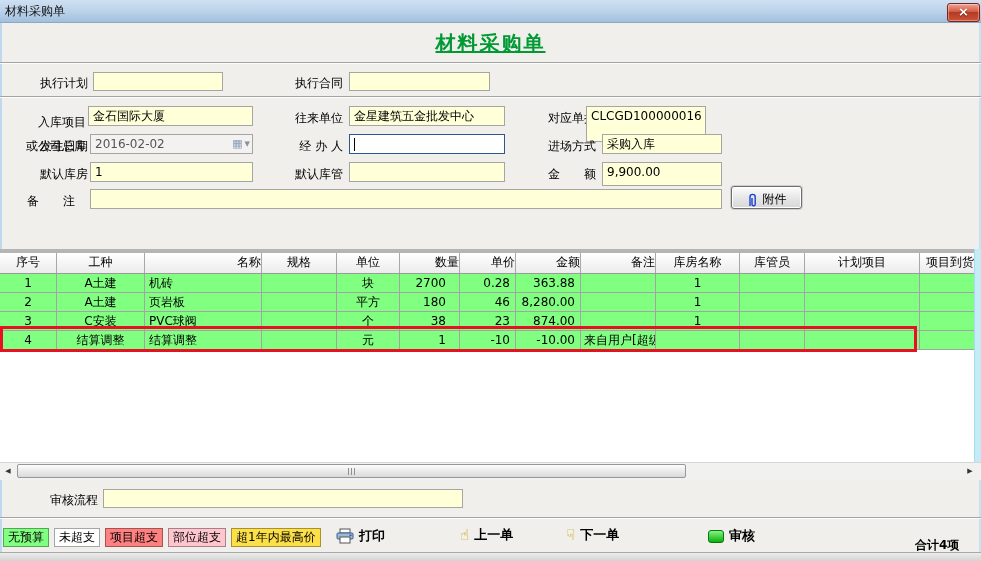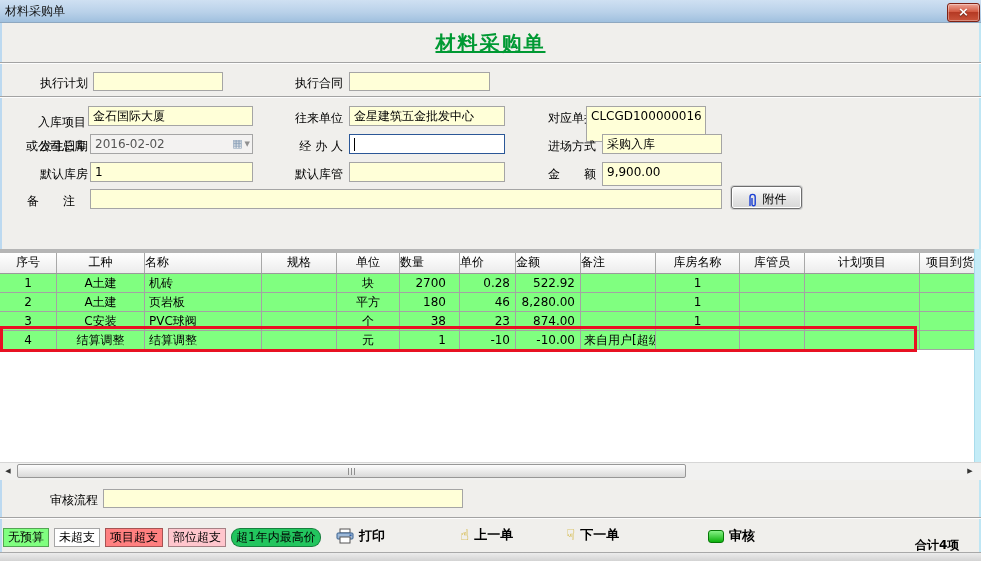--- a/index.html
+++ b/index.html
@@ -54,21 +54,21 @@
   .c3{width:75px;text-align:center;}
   .c4{width:63px;text-align:center;}
   .c5{width:60px;text-align:right;padding-right:13px;}
   .c6{width:56px;text-align:right;padding-right:5px;}
   .c7{width:65px;text-align:right;padding-right:5px;}
   .c8{width:75px;text-align:left;padding-left:3px;}
   .c9{width:84px;text-align:center;}
   .c10{width:65px;text-align:center;}
   .c11{width:115px;}
   .c12{width:61px;}
-  .hcell.c2,.hcell.c5,.hcell.c6,.hcell.c7,.hcell.c8{text-align:left;padding:0;}
+  .hcell.c2,.hcell.c5,.hcell.c6,.hcell.c7,.hcell.c8{text-align:right;padding:0;}
   .redbox{position:absolute;left:0;top:77px;width:917px;height:26px;box-sizing:border-box;
           border:3px solid var(--highlight-red,#e81123);pointer-events:none;}
   .vstrip{position:absolute;left:974px;top:249px;width:6px;height:230px;background:#c4ecf7;border-left:1px solid #a9dcec;}
   
   .hscroll{position:absolute;left:0;top:462px;width:981px;height:17px;background:#f1f1f0;border-top:1px solid #d6d6d6;}
   .hs-arrow{position:absolute;top:2px;width:14px;height:13px;text-align:center;line-height:13px;
             font-size:7px;color:#333;cursor:pointer;}
   .hs-thumb{position:absolute;left:17px;top:1px;width:669px;height:14px;box-sizing:border-box;
             background:linear-gradient(180deg,#fdfdfd,#d9d9d9);border:1px solid #979797;border-radius:2px;cursor:pointer;}
   .hs-grip{position:absolute;left:50%;top:3px;width:9px;height:7px;margin-left:-4px;
@@ -166,21 +166,21 @@
       </div>
     <div class="tbody">
         <div class="trow">
           <div class="tcell c0">1</div>
           <div class="tcell c1">A土建</div>
           <div class="tcell c2">机砖</div>
           <div class="tcell c3"></div>
           <div class="tcell c4">块</div>
           <div class="tcell c5">2700</div>
           <div class="tcell c6">0.28</div>
-          <div class="tcell c7">522.92</div>
+          <div class="tcell c7">363.88</div>
           <div class="tcell c8"></div>
           <div class="tcell c9">1</div>
           <div class="tcell c10"></div>
           <div class="tcell c11"></div>
           <div class="tcell c12"></div>
         </div>
         <div class="trow">
           <div class="tcell c0">2</div>
           <div class="tcell c1">A土建</div>
           <div class="tcell c2">页岩板</div>
@@ -241,21 +241,21 @@
   <div class="flabel" style="left:30px;top:492px;width:68px">审核流程</div>
   <div class="finput" style="left:103px;top:489px;width:360px;height:19px"></div>
 
   <div class="groove" style="top:517px"></div>
 
   <div class="legend">
       <span class="badge" style="background: rgb(128, 255, 128);">无预算</span>
       <span class="badge" style="background: rgb(255, 255, 255);">未超支</span>
       <span class="badge" style="background: rgb(255, 128, 128);">项目超支</span>
       <span class="badge" style="background: rgb(255, 198, 205);">部位超支</span>
-      <span class="badge" style="background: #22c55e; border-radius: 9px;">超1年内最高价</span>
+      <span class="badge" style="background: #fde047;">超1年内最高价</span>
     </div>
 
   <div class="toolbtn" style="left:336px;top:527px">
     <svg width="18" height="16" viewBox="0 0 18 16">
       <rect x="4" y="1" width="10" height="4" fill="#ffffff" stroke="#555" stroke-width="1"></rect>
       <rect x="1" y="5" width="16" height="6" rx="1" fill="#9db9d8" stroke="#39618f" stroke-width="1"></rect>
       <rect x="4" y="9" width="10" height="6" fill="#ffffff" stroke="#555" stroke-width="1"></rect>
       <rect x="13.5" y="6.5" width="2" height="1.5" fill="#2f5fa8"></rect>
     </svg>
     <span>打印</span>

